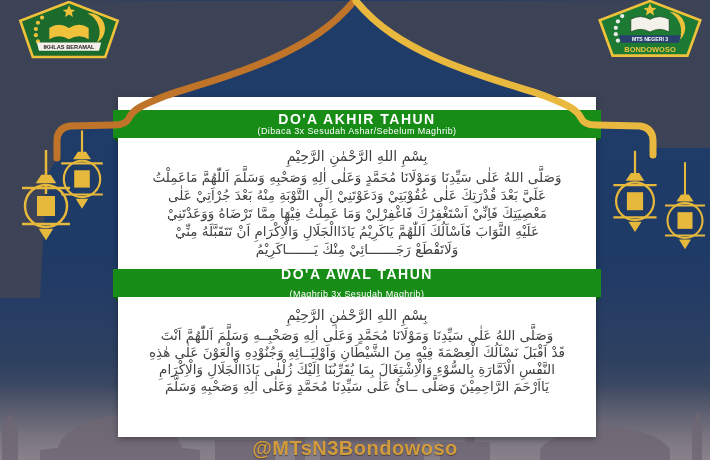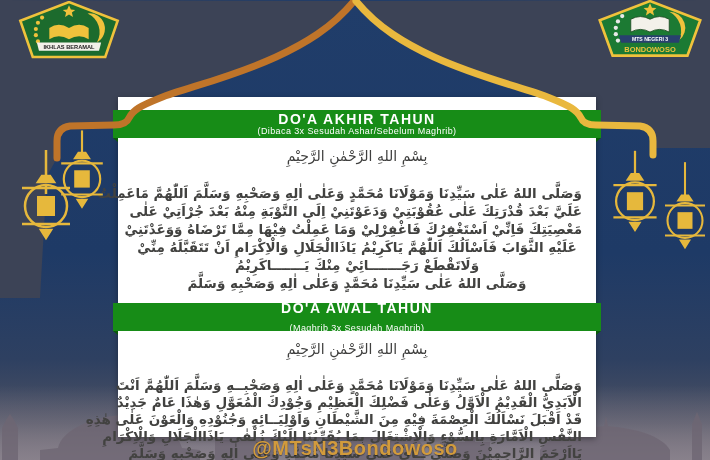--- a/index.html
+++ b/index.html
@@ -26,21 +26,21 @@
   }
   .ribbon::before{left:0;border-width:0 5px 4px 0;border-color:transparent #0b5a0b transparent transparent;}
   .ribbon::after{right:0;border-width:4px 5px 0 0;border-color:#0b5a0b transparent transparent transparent;}
   .ribbon-title{font-size:14px;font-weight:bold;letter-spacing:1.5px;line-height:14px;}
   .ribbon-sub{font-size:9px;font-weight:normal;letter-spacing:.4px;line-height:11px;}
   .ribbon.second{margin-top:11px;gap:8px;}
   .bismillah{
     direction:rtl;text-align:center;font-family:"DejaVu Sans",sans-serif;
     font-size:14px;color:#3f3f3e;margin-top:6px;height:20px;line-height:20px;
   }
-  .arabic{padding:0 14px;margin-top:18px;font-weight:bold;}
+  .arabic{padding:0 14px;margin-top:2px;}
   .aline{
     direction:rtl;text-align:center;font-family:"DejaVu Sans",sans-serif;
     font-size:13.5px;color:#424240;line-height:18px;white-space:nowrap;
   }
   .arabic.p2 .aline{line-height:17px;}
   
   .badge{
     position:absolute;left:0;top:437px;width:710px;text-align:center;z-index:6;
     color:#d29b3c;font-weight:bold;font-size:20px;letter-spacing:.5px;
     text-shadow:0 1px 1px rgba(0,0,0,.4);
@@ -95,33 +95,31 @@
         <div class="ribbon-title">DO'A AKHIR TAHUN</div>
         <div class="ribbon-sub">(Dibaca 3x Sesudah Ashar/Sebelum Maghrib)</div>
       </div>
       <div class="bismillah">بِسْمِ اللهِ الرَّحْمٰنِ الرَّحِيْمِ</div>
       <div class="arabic p1">
         <div class="aline">وَصَلَّى اللهُ عَلٰى سَيِّدِنَا وَمَوْلَانَا مُحَمَّدٍ وَعَلٰى اٰلِهِ وَصَحْبِهِ وَسَلَّمَ اَللّٰهُمَّ مَاعَمِلْتُ</div>
         <div class="aline">عَلَيَّ بَعْدَ قُدْرَتِكَ عَلٰى عُقُوْبَتِيْ وَدَعَوْتَنِيْ اِلَى التَّوْبَةِ مِنْهُ بَعْدَ جُرْاَتِيْ عَلٰى</div>
         <div class="aline">مَعْصِيَتِكَ فَاِنِّيْ اَسْتَغْفِرُكَ فَاغْفِرْلِيْ وَمَا عَمِلْتُ فِيْهَا مِمَّا تَرْضَاهُ وَوَعَدْتَنِيْ</div>
         <div class="aline">عَلَيْهِ الثَّوَابَ فَاَسْاَلُكَ اَللّٰهُمَّ يَاكَرِيْمُ يَاذَاالْجَلَالِ وَالْاِكْرَامِ اَنْ تَتَقَبَّلَهُ مِنِّيْ</div>
         <div class="aline">وَلَاتَقْطَعْ رَجَـــــــائِيْ مِنْكَ يَـــــــاكَرِيْمُ</div>
-        <div class="aline">وَصَلَّى اللهُ عَلٰى سَيِّدِنَا مُحَمَّدٍ وَعَلٰى اٰلِهِ وَصَحْبِهِ وَسَلَّمَ</div>
       </div>
     </section>
 
     <section>
       <div class="ribbon second">
         <div class="ribbon-title">DO'A AWAL TAHUN</div>
         <div class="ribbon-sub">(Maghrib 3x Sesudah Maghrib)</div>
       </div>
       <div class="bismillah">بِسْمِ اللهِ الرَّحْمٰنِ الرَّحِيْمِ</div>
       <div class="arabic p2">
         <div class="aline">وَصَلَّى اللهُ عَلٰى سَيِّدِنَا وَمَوْلَانَا مُحَمَّدٍ وَعَلٰى اٰلِهِ وَصَحْبِــهِ وَسَلَّمَ اَللّٰهُمَّ اَنْتَ</div>
-        <div class="aline">الْاَبَدِيُّ الْقَدِيْمُ الْاَوَّلُ وَعَلٰى فَضْلِكَ الْعَظِيْمِ وَجُوْدِكَ الْمُعَوَّلِ وَهٰذَا عَامٌ جَدِيْدٌ</div>
         <div class="aline">قَدْ اَقْبَلَ نَسْاَلُكَ الْعِصْمَةَ فِيْهِ مِنَ الشَّيْطَانِ وَاَوْلِيَــائِهِ وَجُنُوْدِهِ وَالْعَوْنَ عَلٰى هٰذِهِ</div>
         <div class="aline">النَّفْسِ الْاَمَّارَةِ بِالسُّوْءِ وَالْاِشْتِغَالَ بِمَا يُقَرِّبُنَا اِلَيْكَ زُلْفٰى يَاذَاالْجَلَالِ وَالْاِكْرَامِ</div>
         <div class="aline">يَااَرْحَمَ الرَّاحِمِيْنَ وَصَلَّى ــائُ عَلٰى سَيِّدِنَا مُحَمَّدٍ وَعَلٰى اٰلِهِ وَصَحْبِهِ وَسَلَّمَ</div>
       </div>
     </section>
 
   </div>
 
   <svg class="layer svg-lines" viewBox="0 0 710 460">
     <path fill="none" stroke="#bf7429" stroke-width="7" stroke-linecap="round" d="M354,1 C332,28 304,44 276,57 C230,78 185,88 160,98 C140,106 133,110 129,118 C127,123 122,125 114,125 L70,126 Q57,128 57,141 L57,158"></path>

